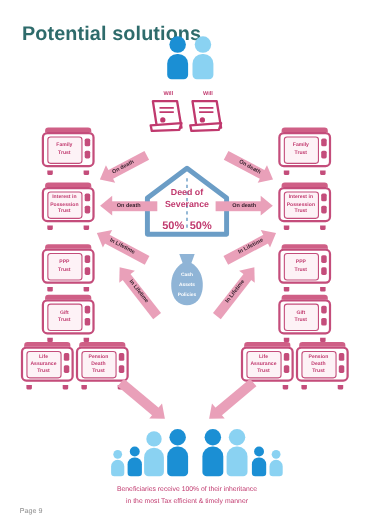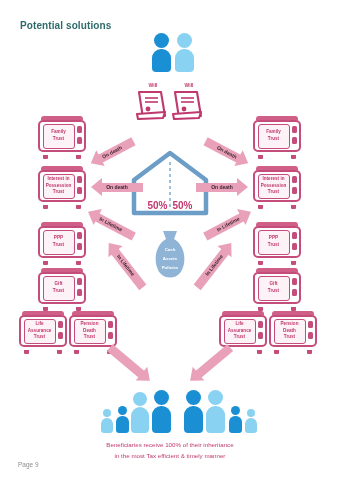--- a/index.html
+++ b/index.html
@@ -5,21 +5,21 @@
   html,body{margin:0;padding:0;}
   body{
     width:339px;height:480px;background:#ffffff;
     font-family:"Liberation Sans",sans-serif;
     position:relative;overflow:hidden;
   }
   #stage{position:absolute;left:0;top:0;width:339px;height:480px;}
 
   .page-title{
     position:absolute;left:20px;top:20px;
-    font-size:10px;font-weight:bold;color:#2e6b6b;
+    font-size:18px;font-weight:bold;color:#2e6b6b;
     letter-spacing:.1px;
   }
   .page-footer{
     position:absolute;left:18px;top:461px;
     font-size:6.5px;color:#8e8e8e;
   }
 
   
   .safe{
     position:absolute;width:48px;height:40px;
@@ -158,20 +158,24 @@
       <line x1="10" y1="12" x2="23" y2="12" stroke="#c0396e" stroke-width="1.6"></line>
       <circle cx="13" cy="19" r="2.4" fill="#c0396e"></circle>
     </svg>
   </div>
 
   <div class="house">
     <svg width="78" height="66" viewBox="0 0 78 66">
       <path d="M39 3 L75 30 L75 63 L3 63 L3 30 Z" fill="#ffffff" stroke="#6b9dc6" stroke-width="4.5" stroke-linejoin="round"></path>
       <line x1="39" y1="12" x2="39" y2="60" stroke="#6b9dc6" stroke-width="1.3" stroke-dasharray="3,3"></line>
     </svg>
+    <div class="htext">
+      <div class="l1">Deed of</div>
+      <div class="l2">Severance</div>
+    </div>
     <div class="pct">
       <span>50%</span>
       <span>50%</span>
     </div>
   </div>
 
   <div class="bag">
     <svg width="36" height="50" viewBox="0 0 36 50">
       <path d="M11 1 L25 1 L22 9 L14 9 Z" fill="#8fb4d6"></path>
       <path d="M14 9 C2 16, 1 34, 8 43 C13 49, 23 49, 28 43 C35 34, 34 16, 22 9 Z" fill="#8fb4d6"></path>

